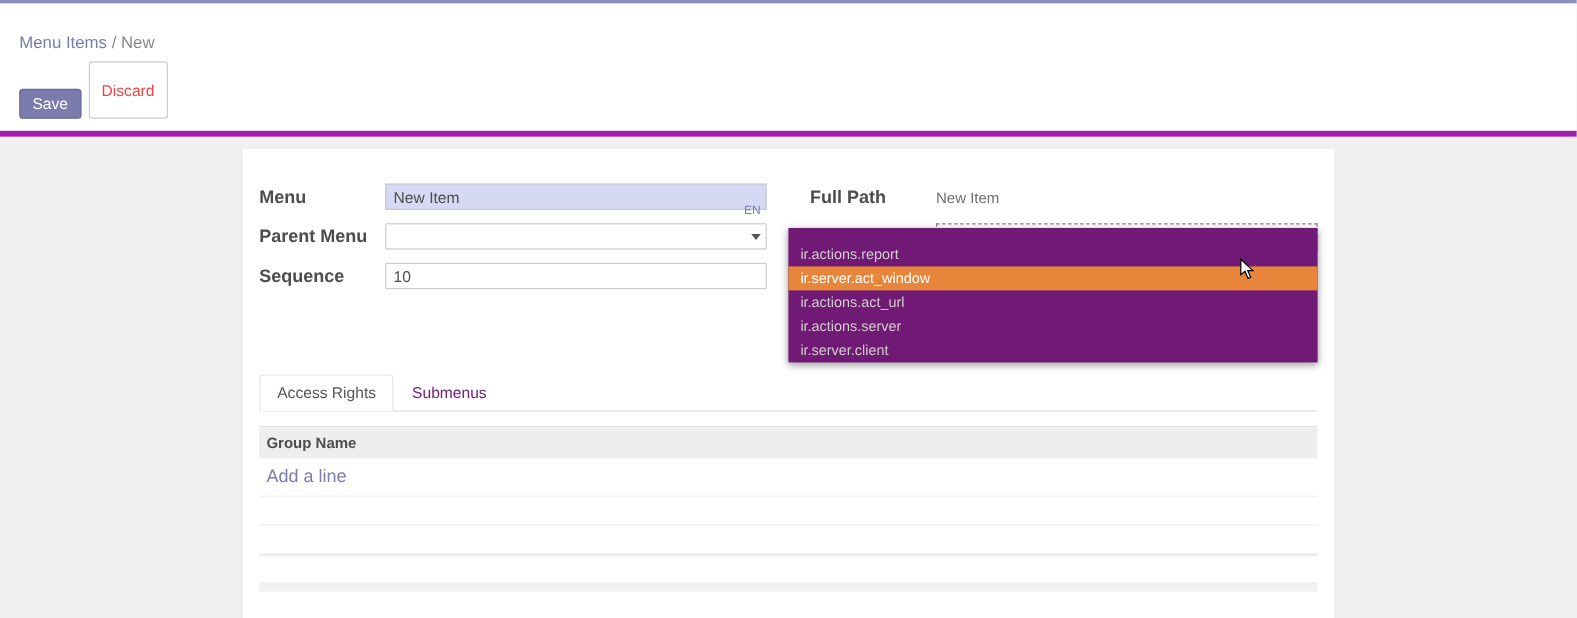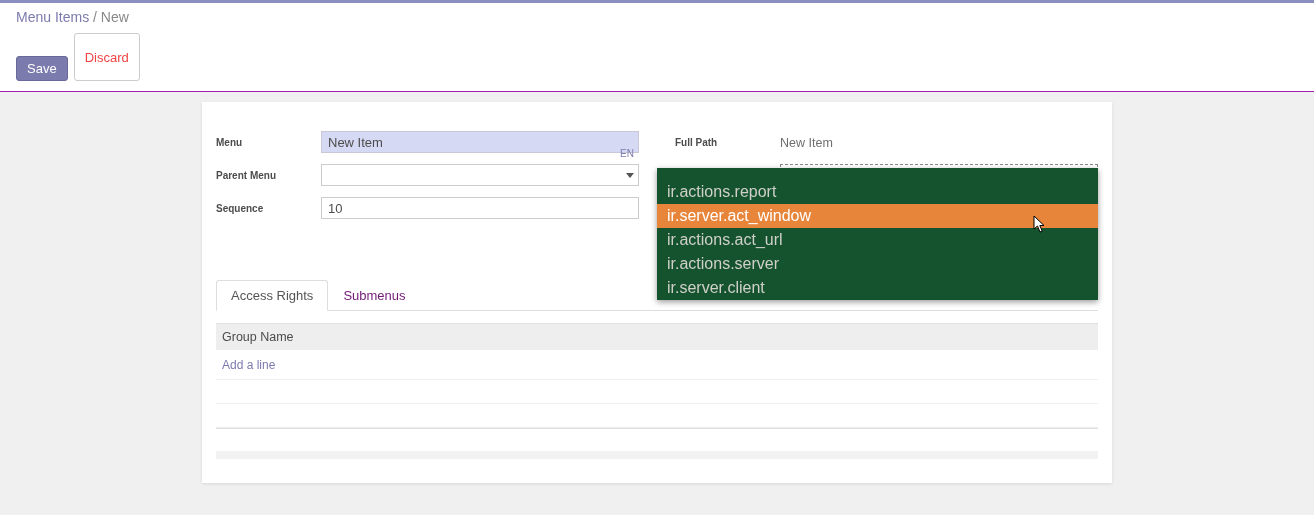--- a/index.html
+++ b/index.html
@@ -9,22 +9,22 @@
   color: #4c4c4c;
   background: #f0f0f0;
 }
 .topbar {
   height: 3px;
   background: #8b8fc0;
   width: 100%;
 }
 .header {
   background: #fff;
-  padding: 6px 16px 10px 16px;
-  border-bottom: 1px solid #a21caf;
+  padding: 24px 16px 10px 16px;
+  border-bottom: 5px solid #a21caf;
 }
 .breadcrumb {
   color: #7c7bad;
   font-size: 14px;
   margin-bottom: 8px;
 }
 .breadcrumb .sep { color: #888; }
 .breadcrumb .current { color: #888; }
 .actions { display: flex; gap: 6px; }
 .btn {
@@ -63,21 +63,21 @@
   padding: 0 14px;
 }
 .form-col { flex: 1; }
 .form-col.left { padding-right: 18px; }
 .form-col.right { padding-left: 18px; }
 .form-row { display: flex; align-items: center; margin-bottom: 9px; min-height: 24px; }
 .form-label {
   width: 105px;
   font-weight: bold;
   color: #4c4c4c;
-  font-size: 10px;
+  font-size: 15px;
 }
 .form-field { flex: 1; position: relative; }
 .input-text {
   width: 100%;
   height: 22px;
   padding: 1px 6px;
   border: 1px solid #c8c8d8;
   background: #d6d9f3;
   color: #4c4c4c;
   font-size: 13px;
@@ -136,47 +136,47 @@
   border: 1px solid #e0e0e0;
   border-left: none;
   border-right: none;
 }
 .sub-table thead {
   background: #eeeeef;
   border-bottom: 1px solid #ddd;
 }
 .sub-table th {
   text-align: left;
-  font-weight: normal;
+  font-weight: bold;
   color: #4c4c4c;
   font-size: 12.5px;
   padding: 6px 6px;
 }
 .sub-table td {
   padding: 7px 6px;
   border-bottom: 1px solid #eee;
 }
-.add-line { color: #7c7bad; cursor: pointer; font-size: 12px; }
+.add-line { color: #7c7bad; cursor: pointer; font-size: 15px; }
 .empty-row { height: 24px; border-bottom: 1px solid #eee; }
 .footer-bar {
   margin: 22px 14px 0 14px;
   height: 8px;
   background: #f2f2f2;
 }
 
 
 .dd-popup {
   position: absolute;
-  background: #14532d;
+  background: #701a75;
   width: 285px;
   left: 584px;
   top: 44px;
   z-index: 50;
   color: #d0d0cb;
-  font-size: 16px;
+  font-size: 12px;
   box-shadow: 0 2px 6px rgba(0,0,0,.4);
   padding-top: 12px;
 }
 .dd-item {
   padding: 3px 10px;
   cursor: pointer;
 }
 .dd-item.hover {
   background: #e7863b;
   color: #fff;

